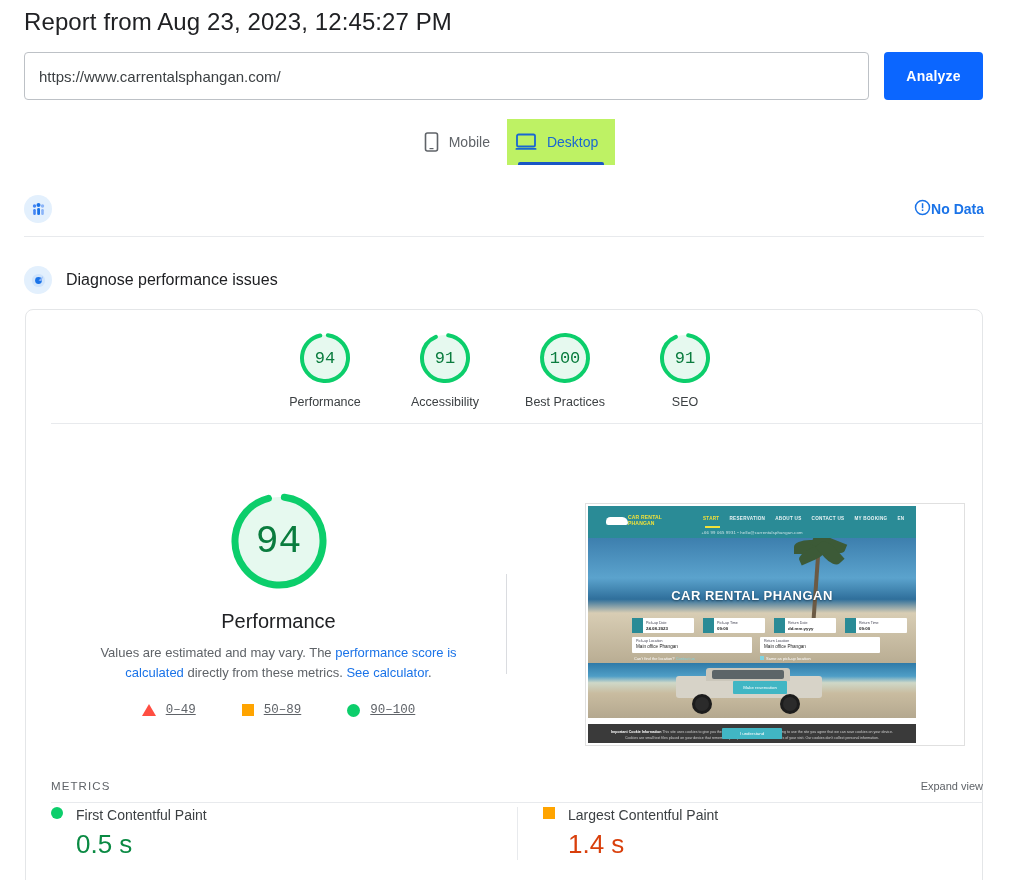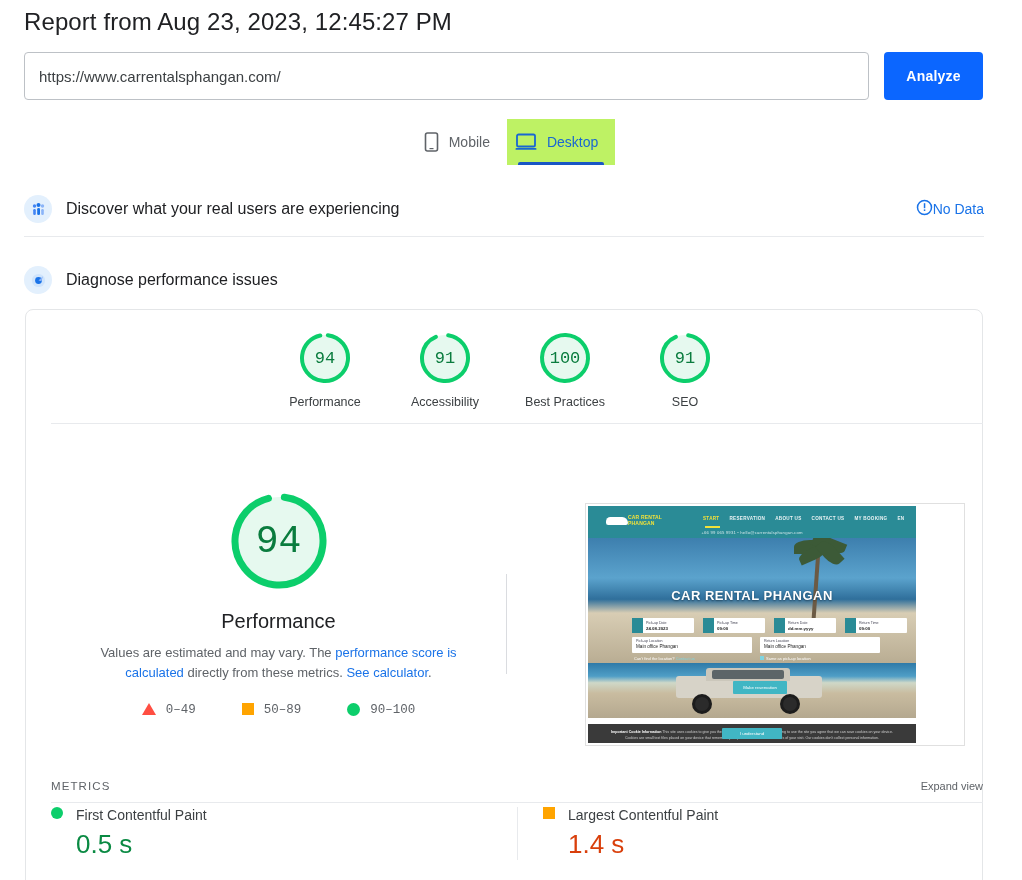--- a/index.html
+++ b/index.html
@@ -67,21 +67,21 @@
     width: 28px; height: 28px; border-radius: 50%;
     background: #e3f0fd; display: flex; align-items: center; justify-content: center;
     flex: none;
   }
   .section-title {
     margin-left: 14px; font-size: 16px; color: #202124; font-weight: 400;
   }
   .no-data {
     position: absolute; right: 0; top: 50%; transform: translateY(-50%);
     display: flex; align-items: center; gap: 0;
-    font-size: 14px; color: #1a73e8; font-weight: 400; cursor: pointer;
+    font-size: 14px; color: #1a73e8; font-weight: 700; cursor: pointer;
   }
   .hr {
     position: absolute; left: 24px; width: 960px; height: 1px; background: #e8eaed;
   }
 
   
   .card {
     position: absolute; left: 25px; top: 309px;
     width: 958px; height: 600px;
     border: 1px solid #e4e6e8; border-radius: 8px; background: #fff;
@@ -124,22 +124,22 @@
   .big-desc {
     margin: 10px auto 0; width: 400px; text-align: center;
     font-size: 13px; line-height: 20px; color: #5f6368;
   }
   .big-desc a { color: #1a73e8; text-decoration: none; }
 
   .legend {
     margin: 20px auto 0; display: flex; justify-content: center; gap: 46px;
     align-items: center;
   }
-  .legend-item { display: flex; gap: 10px;
-    font-size: 12.5px; color: #5f6368; font-family: "Liberation Mono", monospace; }
+  .legend-item { display: flex; align-items: center; gap: 10px;
+    font-size: 12.5px; color: #5f6368; font-family: "Liberation Mono", monospace; text-decoration: underline; }
   .sw-tri {
     width: 0; height: 0; border-left: 7px solid transparent;
     border-right: 7px solid transparent; border-bottom: 12px solid #ff4e42;
   }
   .sw-sq { width: 12px; height: 12px; background: #ffa400; }
   .sw-cir { width: 13px; height: 13px; border-radius: 50%; background: #0cce6b; }
 
   .vdivider {
     position: absolute; left: 480px; top: 264px; width: 1px; height: 100px;
     background: #dadce0;
@@ -325,21 +325,20 @@
     <div class="bubble">
       <svg width="17" height="17" viewBox="0 0 17 17">
         <circle cx="4.5" cy="5" r="1.7" fill="#4285f4"></circle>
         <circle cx="12.5" cy="5" r="1.7" fill="#8ab4f8"></circle>
         <circle cx="8.5" cy="4" r="2" fill="#1a73e8"></circle>
         <rect x="3.2" y="8" width="2.6" height="6" rx="1.2" fill="#4285f4"></rect>
         <rect x="11.2" y="8" width="2.6" height="6" rx="1.2" fill="#8ab4f8"></rect>
         <rect x="7.2" y="7" width="2.8" height="7" rx="1.3" fill="#1a73e8"></rect>
       </svg>
     </div>
-    <div class="section-title">Discover what your real users are experiencing</div>
     <div class="no-data">
       <span>
         <svg width="17" height="17" viewBox="0 0 17 17">
           <circle cx="8.5" cy="8.5" r="7" fill="none" stroke="#1a73e8" stroke-width="1.5"></circle>
           <rect x="7.8" y="4.2" width="1.5" height="5" fill="#1a73e8"></rect>
           <rect x="7.8" y="10.4" width="1.5" height="1.6" fill="#1a73e8"></rect>
         </svg>
       </span>
       <span>No Data</span>
     </div>

